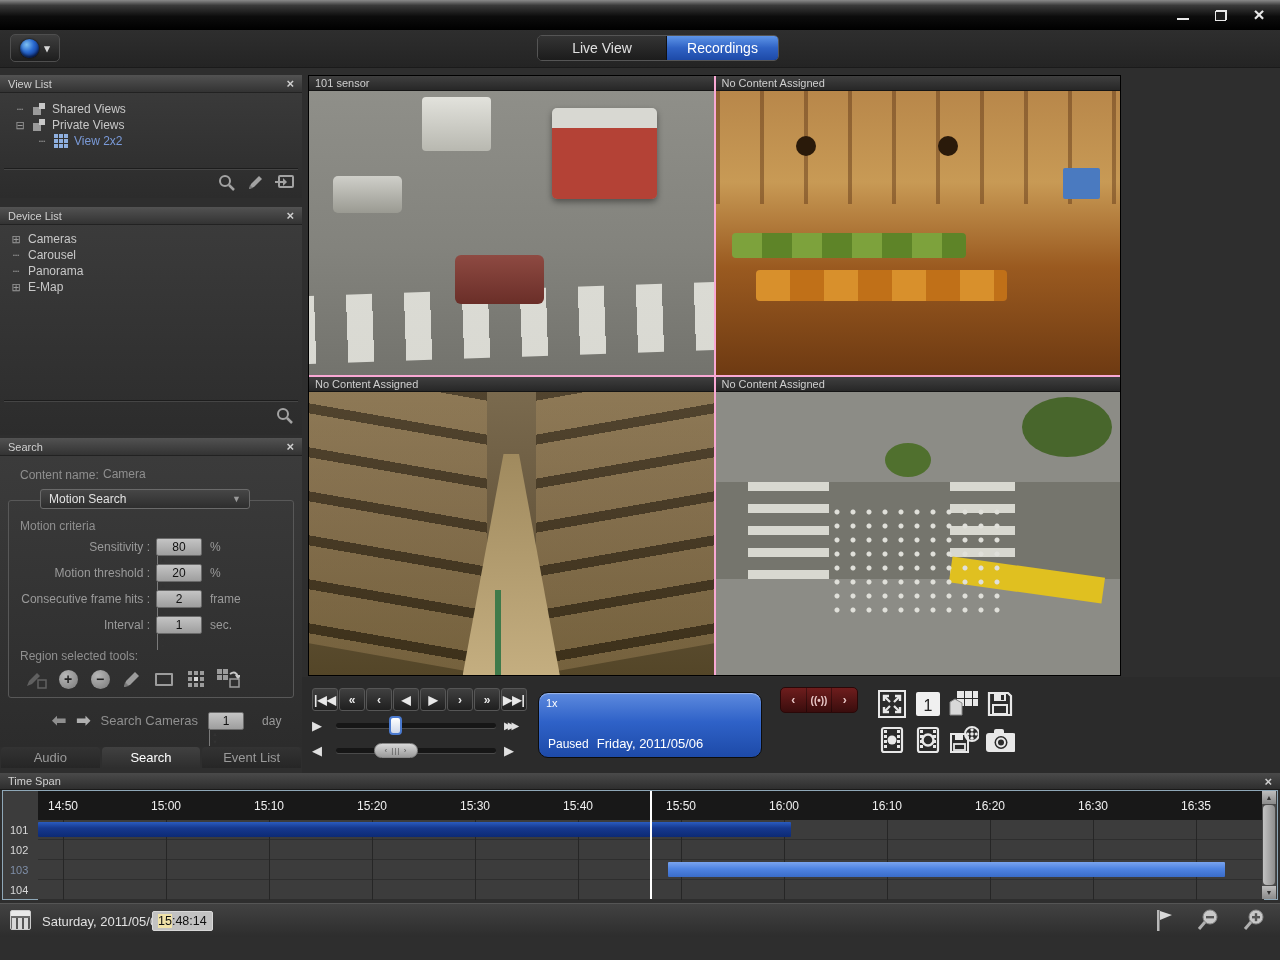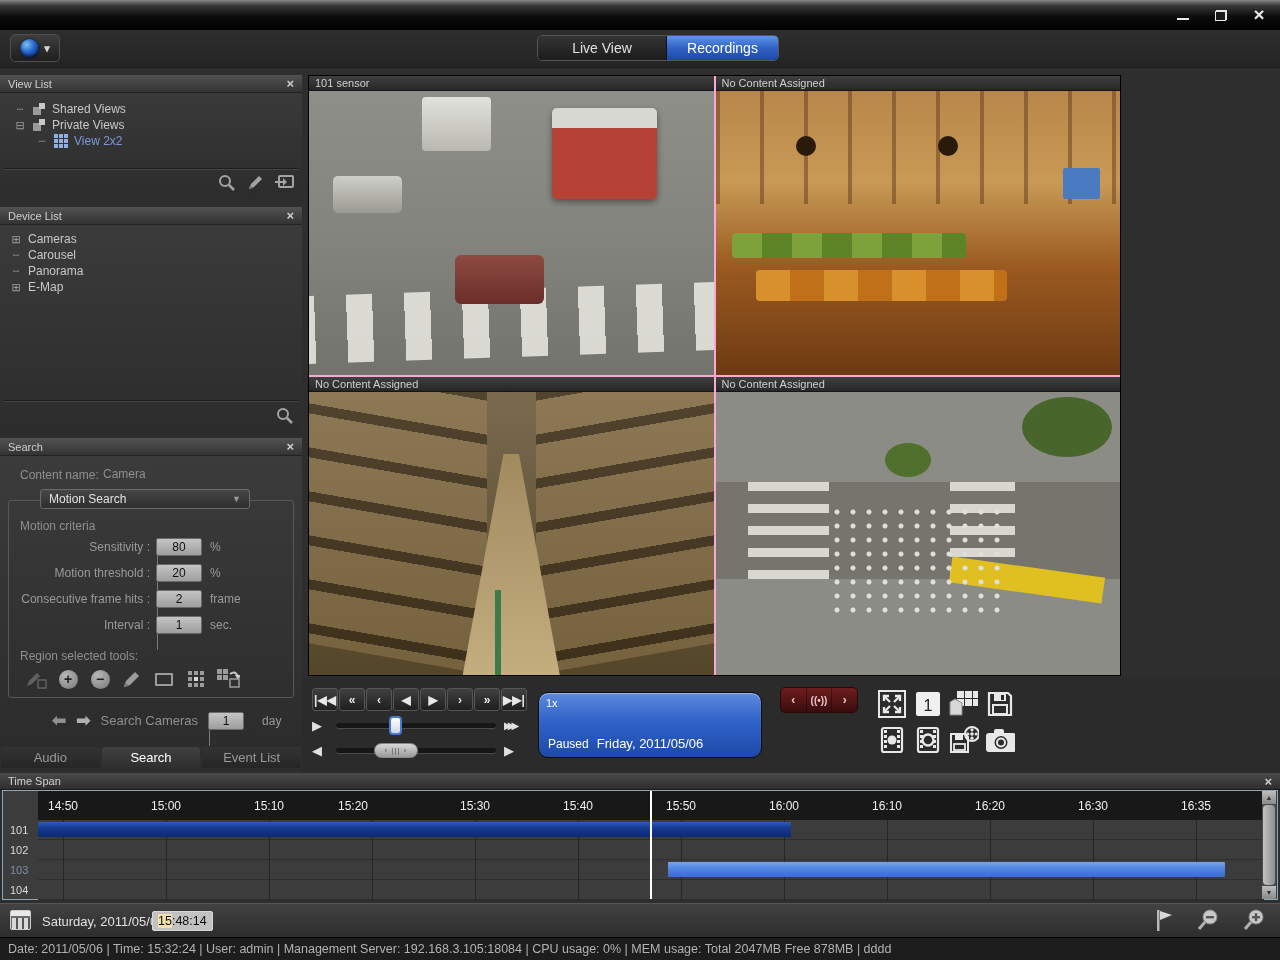--- a/index.html
+++ b/index.html
@@ -562,21 +562,21 @@
   <div id="ts-header" class="abs">
     <span class="panel-title">Time Span</span>
     <span class="panel-close" style="margin-left:auto;">×</span>
   </div>
 
   <div id="timespan" class="abs">
     <div id="tick-strip">
         <div class="tick-label" style="left: 25px;">14:50</div>
         <div class="tick-label" style="left: 128px;">15:00</div>
         <div class="tick-label" style="left: 231px;">15:10</div>
-        <div class="tick-label" style="left: 315px;">15:20</div>
+        <div class="tick-label" style="left: 334px;">15:20</div>
         <div class="tick-label" style="left: 437px;">15:30</div>
         <div class="tick-label" style="left: 540px;">15:40</div>
         <div class="tick-label" style="left: 643px;">15:50</div>
         <div class="tick-label" style="left: 746px;">16:00</div>
         <div class="tick-label" style="left: 849px;">16:10</div>
         <div class="tick-label" style="left: 952px;">16:20</div>
         <div class="tick-label" style="left: 1055px;">16:30</div>
         <div class="tick-label" style="left: 1158px;">16:35</div>
       </div>
     <div id="ch-labels">
@@ -628,17 +628,14 @@
         </svg>
       <svg width="24" height="24">
           <circle cx="14" cy="9" r="7" fill="#c8c8c8" stroke="#888" stroke-width="1"></circle>
           <rect x="10" y="8" width="8" height="2.4" fill="#555"></rect>
           <rect x="12.8" y="5.2" width="2.4" height="8" fill="#555"></rect>
           <line x1="9" y1="14" x2="3" y2="21" stroke="#b0b0b0" stroke-width="3"></line>
         </svg>
     </div>
   </div>
 
-  <div id="status-bar" class="abs">
-    <span>Date: 2011/05/06  |  Time: 15:32:24  |  User: admin  |  Management Server: 192.168.3.105:18084  |  CPU usage: 0%  |  MEM usage: Total 2047MB  Free 878MB  |  dddd</span>
-  </div>
 
 </div>
 
 </body></html>

